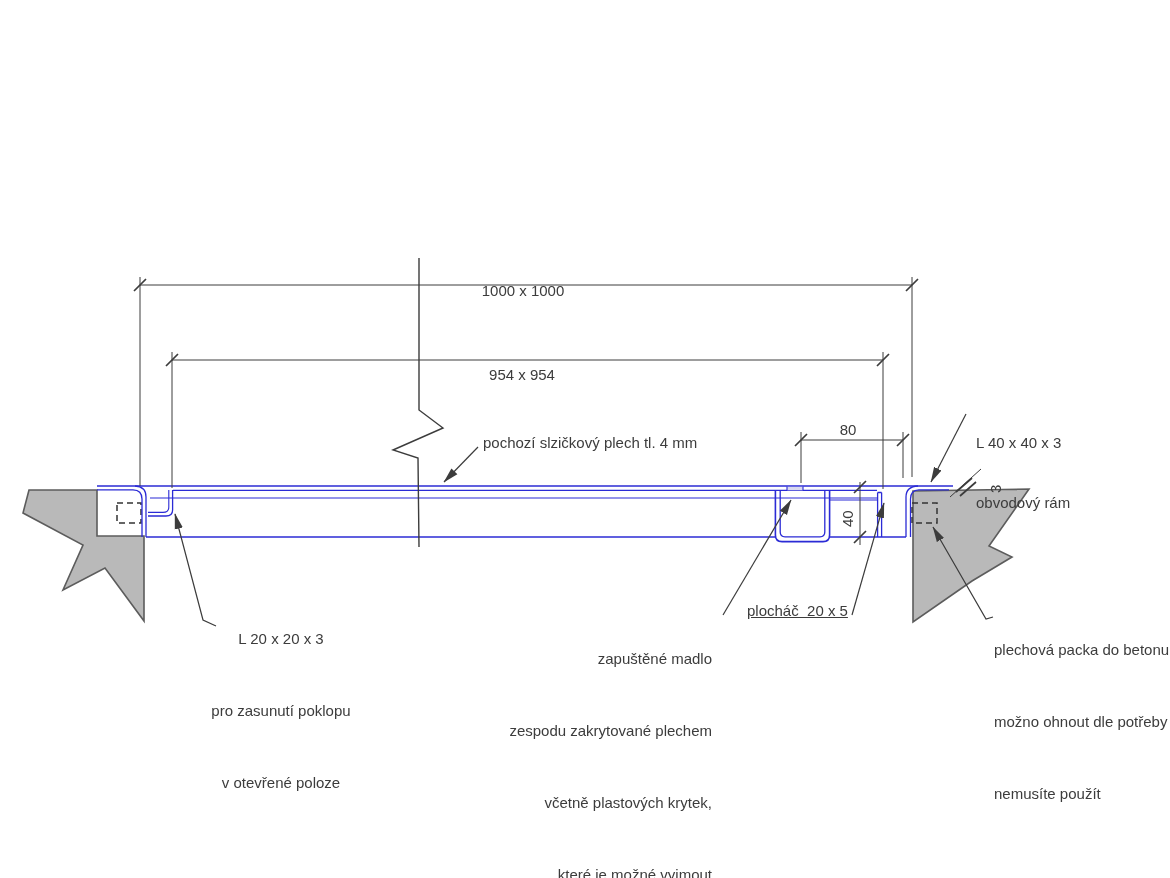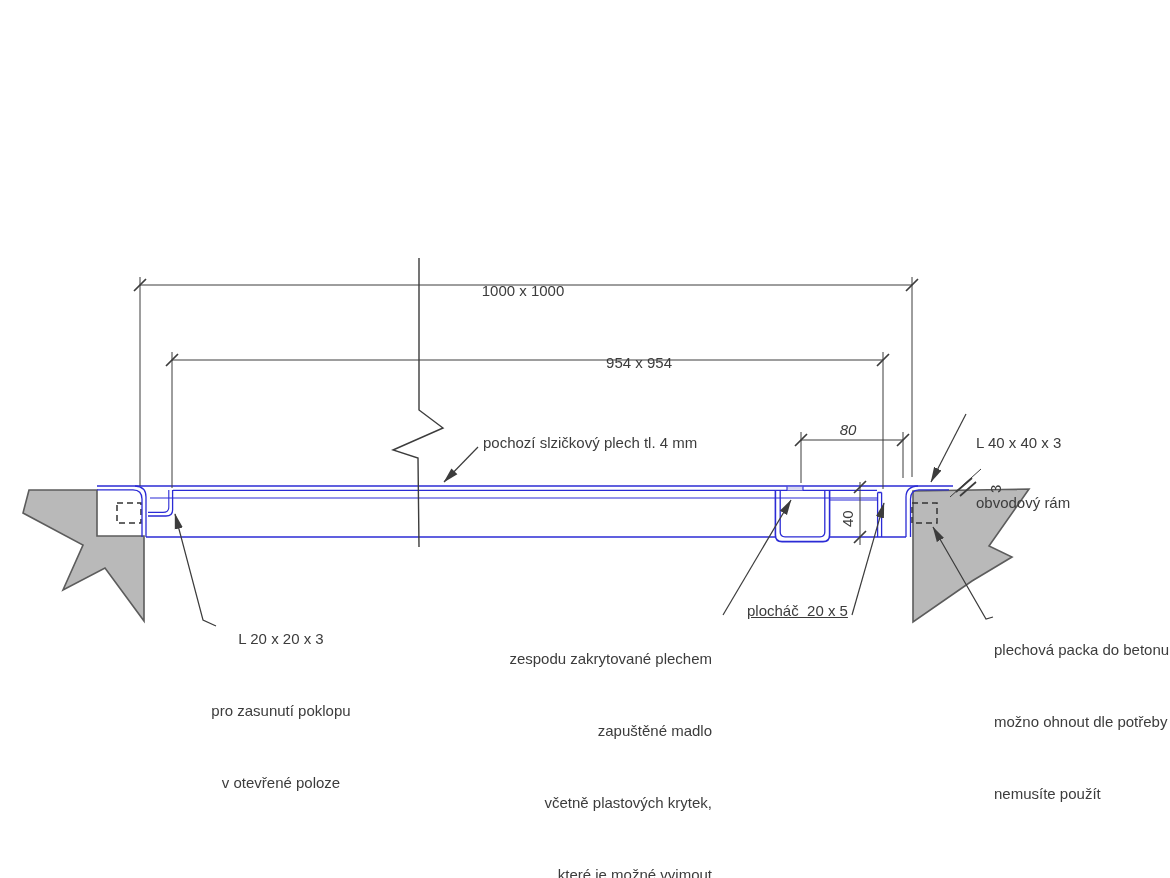--- a/index.html
+++ b/index.html
@@ -123,46 +123,46 @@
   <path class="leader" marker-end="url(#arrow)" d="M723,615 L791,500"></path>
   <path class="leader" marker-end="url(#arrow)" d="M852,615 L884,503"></path>
   <path class="leader" marker-end="url(#arrow)" d="M966,414 L931,482"></path>
   <path class="leader" marker-end="url(#arrow)" d="M993,617 L986,619 L933,527"></path>
 </svg>
 
 <div class="lbl center" style="left:373px;top:243px;width:300px;">
   <div>1000 x 1000</div>
 </div>
 
-<div class="lbl center" style="left:372px;top:315px;width:300px;text-align:right;">
+<div class="lbl center" style="left:372px;top:327px;width:300px;">
   <div>954 x 954</div>
 </div>
 
 <div class="lbl" style="left:483px;top:433px;">pochozí slzičkový plech tl. 4 mm</div>
 
-<div class="lbl center" style="left:826px;top:420px;width:44px;font-style:italic;">80</div>
+<div class="lbl center" style="left:826px;top:420px;width:44px;">80</div>
 
 <div class="lbl" style="left:976px;top:393px;line-height:20px;">
   <div>L 40 x 40 x 3</div>
   <div>obvodový rám</div>
 </div>
 
 <div class="lbl rot" style="left:986px;top:493px;">3</div>
 
 <div class="lbl rot" style="left:838px;top:527px;">40</div>
 
 <div class="lbl center callout" style="left:210px;top:579px;width:142px;">
   <div>L 20 x 20 x 3</div>
   <div>pro zasunutí poklopu</div>
   <div>v otevřené poloze</div>
 </div>
 
 <div class="lbl right callout" style="left:442px;top:599px;width:270px;">
+  <div>zapuštěné madlo</div>
   <div>zespodu zakrytované plechem</div>
-  <div>zapuštěné madlo</div>
   <div>včetně plastových krytek,</div>
   <div>které je možné vyjmout</div>
 </div>
 
 <div class="lbl" style="left:747px;top:601px;text-decoration:underline;">plocháč  20 x 5</div>
 
 <div class="lbl callout" style="left:994px;top:590px;">
   <div>plechová packa do betonu</div>
   <div>možno ohnout dle potřeby</div>
   <div>nemusíte použít</div>

